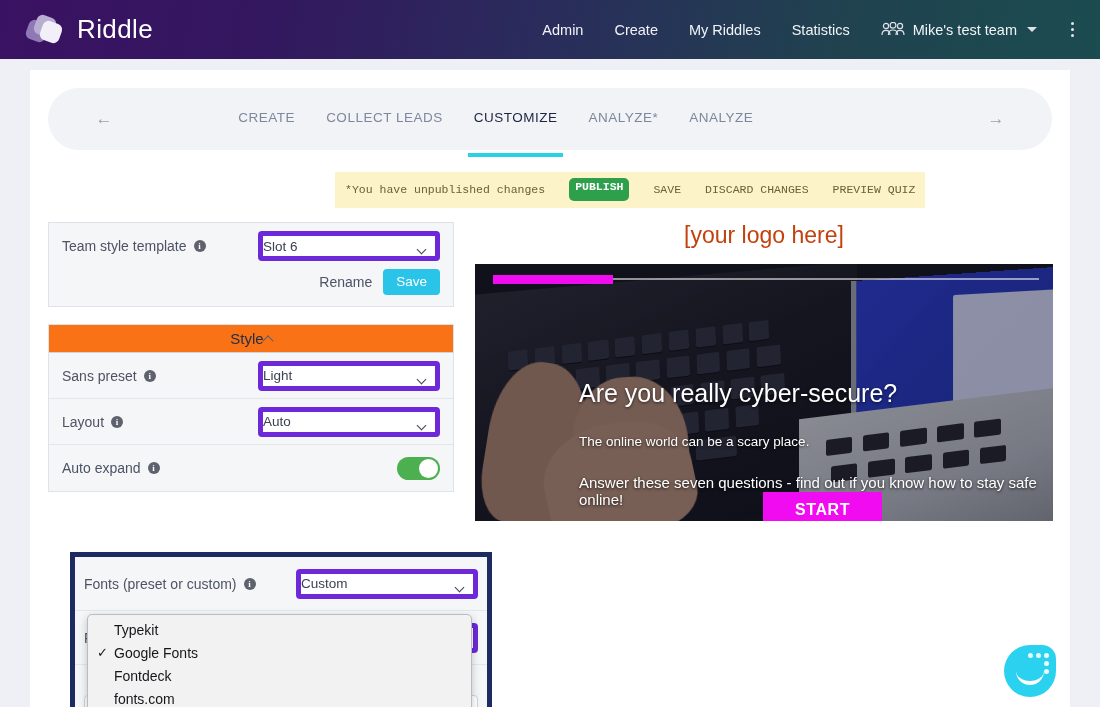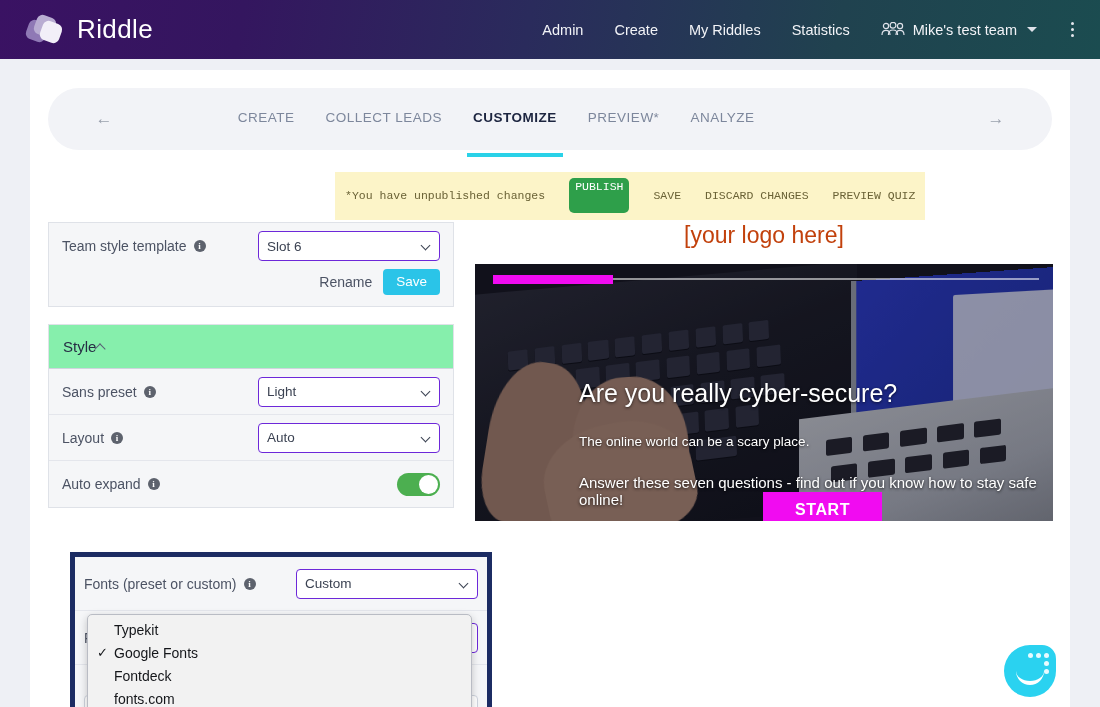--- a/index.html
+++ b/index.html
@@ -68,39 +68,39 @@
     color: #9aa0ad; font-size: 17px; width: 52px; text-align: center;
     cursor: pointer; user-select: none;
   }
   .arr-left { margin-left: 30px; }
   .arr-right { margin-left: auto; margin-right: 30px; }
   .steps { display: flex; align-items: center; gap: 31px; margin: 0 auto; }
   .step {
     font-size: 13.5px; letter-spacing: .5px; color: #7d879c;
     cursor: pointer; position: relative; padding-bottom: 3px;
   }
-  .step.active { color: #1d2540; font-weight: bold; }
+  .step.active { color: #1d2540; font-weight: normal; }
   .step.active::after {
     content: ""; position: absolute;
     left: -6px; right: -6px; bottom: -29px; height: 4px;
     background: #2ad2e8;
   }
 
   
   .notice {
     position: absolute; left: 305px; top: 102px;
     background: #fcf4c8; color: #6a6236;
     font-family: "Liberation Mono", monospace; font-size: 11.5px;
     padding: 6px 10px 7px 10px;
     display: flex; align-items: center; gap: 24px;
     white-space: nowrap;
   }
   .notice .pubbtn {
-    background: #2e9f4a; color: #ffffff; font-weight: normal;
-    padding: 2px 6px 20px 6px; border-radius: 5px; cursor: pointer;
+    background: #2e9f4a; color: #ffffff; font-weight: bold;
+    padding: 2px 6px 8px 6px; border-radius: 5px; cursor: pointer;
   }
   .notice .lnk { color: #6a6236; cursor: pointer; }
 
   
   .settings {
     position: absolute; left: 18px; top: 152px;
     width: 406px;
   }
   .panel {
     background: #f5f6f8; border: 1px solid #dfe2e8;
@@ -118,46 +118,46 @@
   }
   .info-dot {
     width: 12px; height: 12px; border-radius: 50%;
     background: #5d626d; color: #fff;
     font-size: 9px; line-height: 12px; text-align: center;
     font-family: "Liberation Serif", serif; font-weight: bold;
     display: inline-block;
   }
   .sel {
     width: 182px; height: 30px;
-    background: #ffffff; border: 1px solid #6d28d9; border-radius: 4px;
+    background: #ffffff; border: 5px solid #6d28d9; border-radius: 4px;
     font-size: 13.5px; color: #3b4252;
-    padding: 0 8px; display: flex; align-items: center;
+    padding: 0 0; display: flex; align-items: center;
     position: relative; cursor: pointer;
   }
   .sel .chev {
     position: absolute; right: 10px; top: 10px;
     width: 7px; height: 7px;
     border-right: 1.6px solid #3b4252; border-bottom: 1.6px solid #3b4252;
     transform: rotate(45deg);
   }
   .actions-row {
     display: flex; align-items: center; justify-content: flex-end;
     gap: 11px; padding: 0 13px 11px 13px;
   }
   .rename-lnk { font-size: 14px; color: #4c5364; cursor: pointer; }
   .savebtn {
     background: #2ac4e8; color: #ffffff; font-size: 13.5px;
     padding: 5px 13px 6px 13px; border-radius: 4px; cursor: pointer;
   }
 
   
   .sect-head {
-    background: #86efac; border-bottom: 1px solid #cfd4de;
-    display: flex; align-items: center; justify-content: flex-start;
-    padding: 0 14px; height: 44px;
+    background: #f97316; border-bottom: 1px solid #cfd4de;
+    display: flex; align-items: center; justify-content: center;
+    padding: 0 14px; height: 28px;
   }
   .sect-title { font-size: 15px; color: #262d44; }
   .chev-up {
     width: 8px; height: 8px; margin-top: 4px;
     border-left: 1.6px solid #5a6176; border-top: 1.6px solid #5a6176;
     transform: rotate(45deg);
   }
 
   
   .toggle {
@@ -357,21 +357,21 @@
 </div>
 
 <div class="page-card">
 
   <div class="stepbar">
     <span class="arrow-btn arr-left">←</span>
     <div class="steps">
       <span class="step">CREATE</span>
       <span class="step">COLLECT LEADS</span>
       <span class="step active">CUSTOMIZE</span>
-      <span class="step">PREVIEW*</span>
+      <span class="step">ANALYZE*</span>
       <span class="step">ANALYZE</span>
     </div>
     <span class="arrow-btn arr-right">→</span>
   </div>
 
   <div class="notice">
     <span>*You have unpublished changes</span>
     <span class="pubbtn">PUBLISH</span>
     <span class="lnk">SAVE</span>
     <span class="lnk">DISCARD CHANGES</span>

